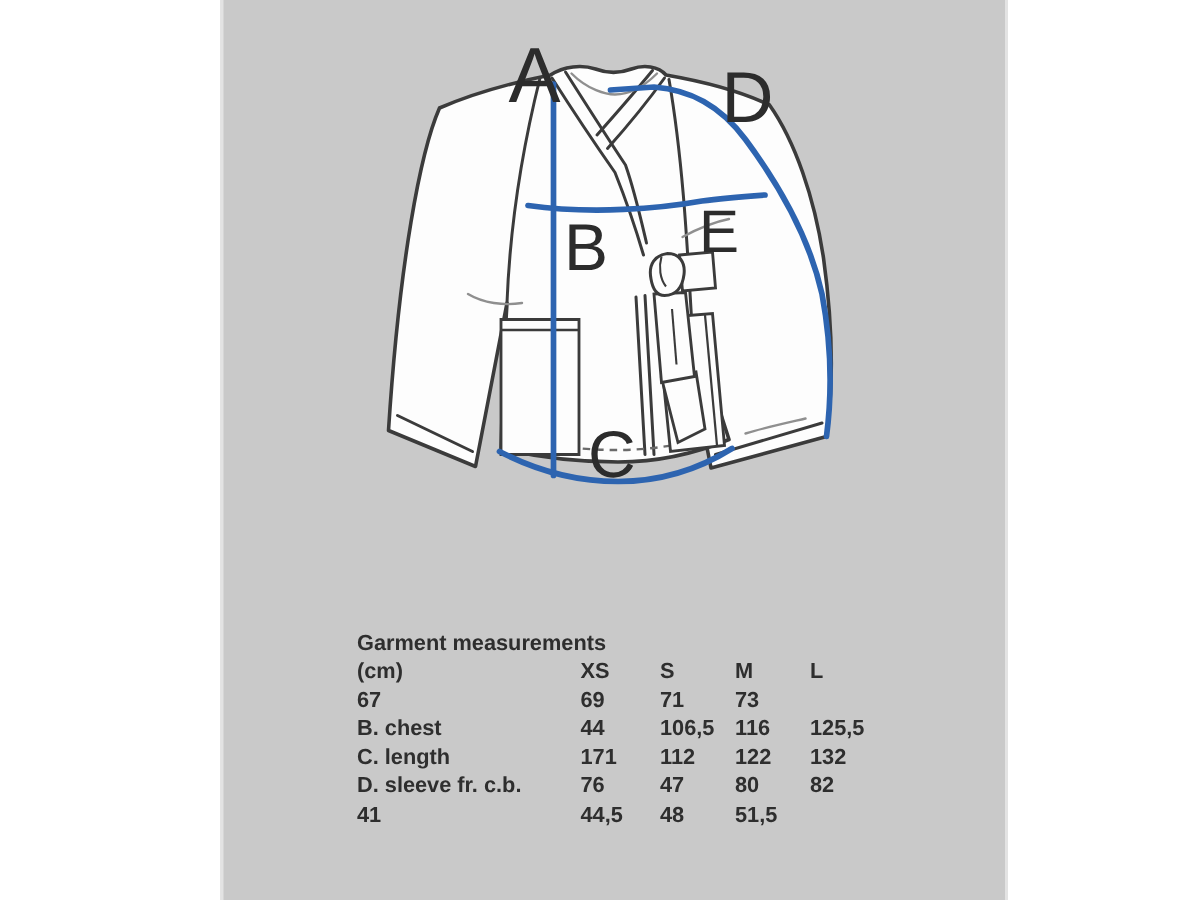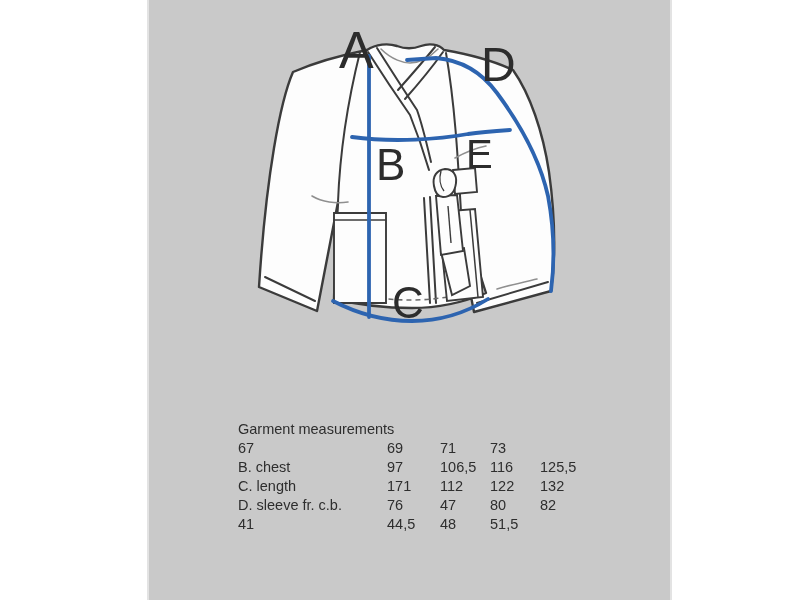--- a/index.html
+++ b/index.html
@@ -15,21 +15,21 @@
     box-sizing:border-box;
   }
   svg.diagram{position:absolute;left:0;top:0;}
   .mlabel{
     fill:#2c2c2c;
     font-family:"Liberation Sans",sans-serif;
     font-weight:400;
   }
   .sizetable{
     position:absolute;left:238px;top:420px;width:360px;
-    color:#2e2e2e;font-size:14.5px;font-weight:400;
+    color:#2e2e2e;font-size:14.5px;font-weight:700;
     line-height:19.1px;letter-spacing:0;
   }
   .trow{display:grid;grid-template-columns:149px 53px 50px 50px 44px;}
   .tcell{white-space:nowrap;}
 </style>
 </head>
 <body>
 
 <div class="panel"></div>
 
@@ -96,28 +96,35 @@
   <text class="mlabel" x="392" y="318" font-size="44">C</text>
   <text class="mlabel" x="481" y="81" font-size="48">D</text>
   <text class="mlabel" x="466" y="168" font-size="40">E</text>
 </svg>
 
 <div class="sizetable">
   <div class="trow">
     <div class="tcell" style="grid-column:1 / span 5">Garment measurements</div>
   </div>
   <div class="trow">
+    <div class="tcell">(cm)</div>
+    <div class="tcell">XS</div>
+    <div class="tcell">S</div>
+    <div class="tcell">M</div>
+    <div class="tcell">L</div>
+  </div>
+  <div class="trow">
     <div class="tcell">67</div>
     <div class="tcell">69</div>
     <div class="tcell">71</div>
     <div class="tcell">73</div>
   </div>
   <div class="trow">
     <div class="tcell">B. chest</div>
-    <div class="tcell">97</div>
+    <div class="tcell">44</div>
     <div class="tcell">106,5</div>
     <div class="tcell">116</div>
     <div class="tcell">125,5</div>
   </div>
   <div class="trow">
     <div class="tcell">C. length</div>
     <div class="tcell">171</div>
     <div class="tcell">112</div>
     <div class="tcell">122</div>
     <div class="tcell">132</div>

